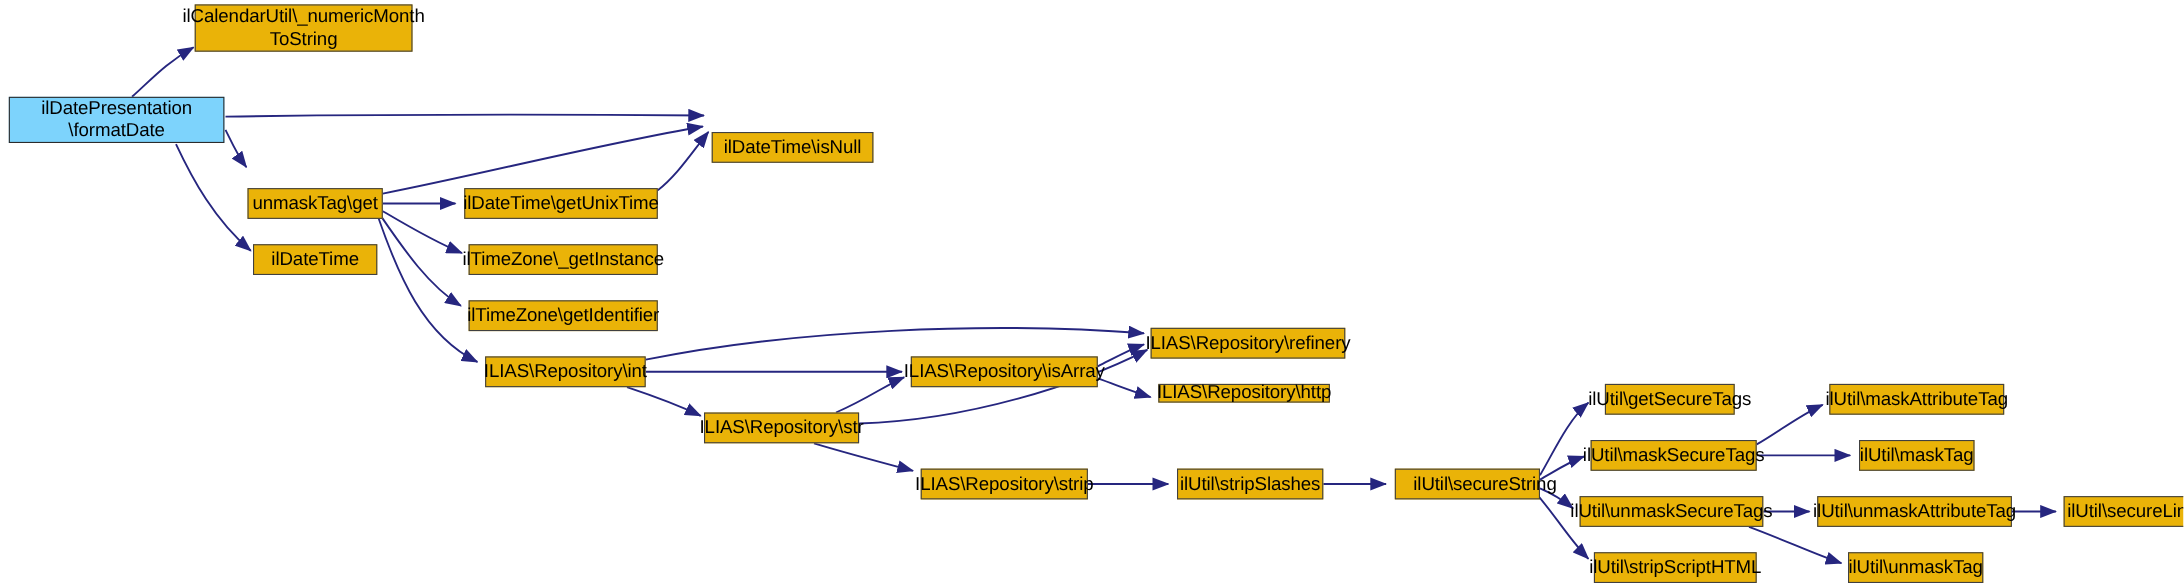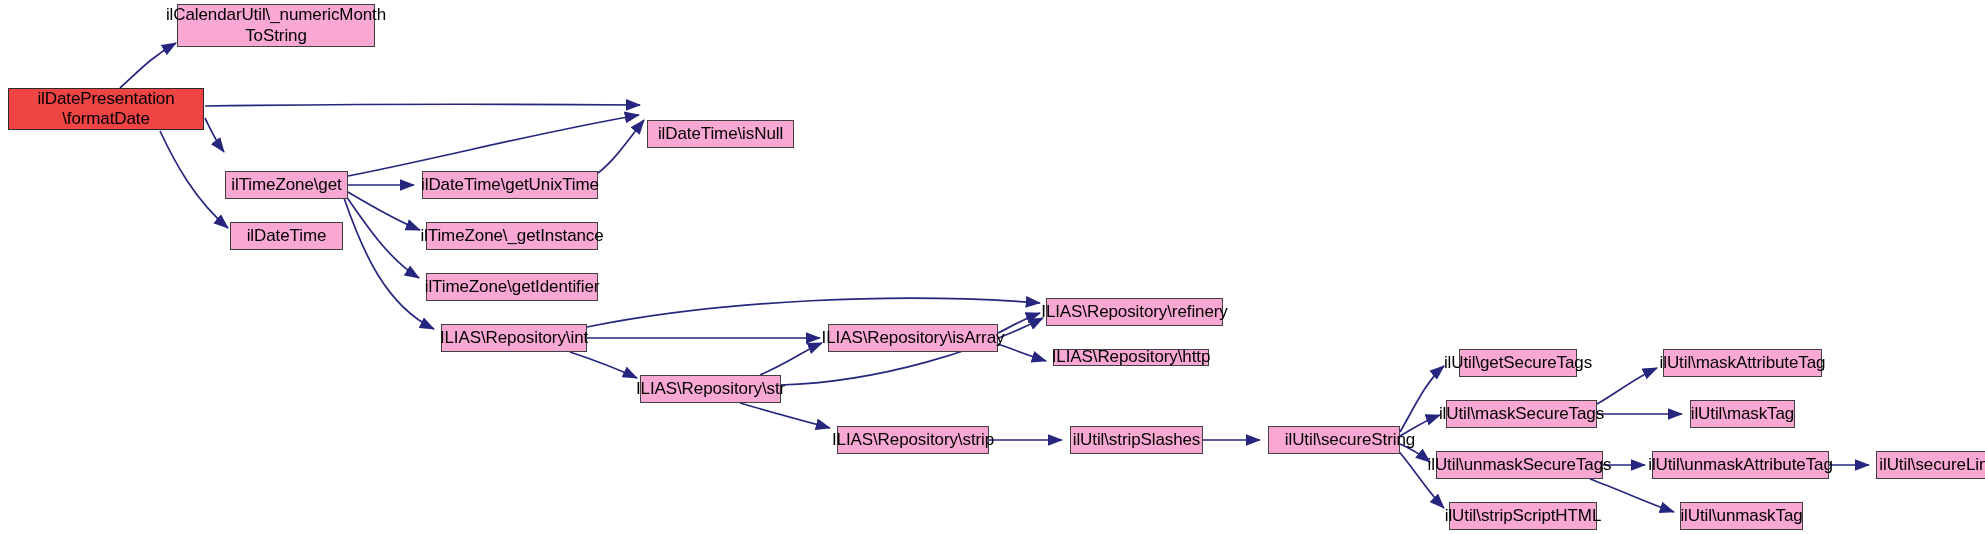--- a/index.html
+++ b/index.html
@@ -20,34 +20,34 @@
     left: 0;
     top: 0;
     width: 1985px;
     height: 534px;
     pointer-events: none;
   }
   .node {
     position: absolute;
     box-sizing: border-box;
     border: 1.6px solid #404040;
-    background: #f9a8d4;
+    background: #eab308;
     color: #000000;
     display: flex;
     align-items: center;
     justify-content: center;
     text-align: center;
     font-size: 17px;
     line-height: 1.18;
     white-space: pre-line;
     letter-spacing: -0.1px;
     z-index: 2;
   }
   .node.root {
-    background: #ef4444;
+    background: #7dd3fc;
     border-color: #2b2b2b;
   }
   .node span {
     display: block;
     padding: 0 4px;
   }
 </style>
 </head>
 <body>
 
@@ -89,21 +89,21 @@
         <path d="M 1590,479 C 1620,490 1650,504 1674,512" fill="none" stroke="#26267f" stroke-width="1.7" marker-end="url(#arrowhead)"></path>
         <path d="M 1829,465 L 1869,465" fill="none" stroke="#26267f" stroke-width="1.7" marker-end="url(#arrowhead)"></path>
       </g>
   </svg>
   <div id="node-group">
       <div class="node root" style="left: 8px; top: 88px; width: 196px; height: 42px;"><span>ilDatePresentation
 \formatDate</span></div>
       <div class="node" style="left: 177px; top: 4px; width: 198px; height: 43px;"><span>ilCalendarUtil\_numericMonth
 ToString</span></div>
       <div class="node" style="left: 647px; top: 120px; width: 147px; height: 28px;"><span>ilDateTime\isNull</span></div>
-      <div class="node" style="left: 225px; top: 171px; width: 123px; height: 28px;"><span>ilTimeZone\get</span></div>
+      <div class="node" style="left: 225px; top: 171px; width: 123px; height: 28px;"><span>unmaskTag\get</span></div>
       <div class="node" style="left: 230px; top: 222px; width: 113px; height: 28px;"><span>ilDateTime</span></div>
       <div class="node" style="left: 422px; top: 171px; width: 176px; height: 28px;"><span>ilDateTime\getUnixTime</span></div>
       <div class="node" style="left: 426px; top: 222px; width: 172px; height: 28px;"><span>ilTimeZone\_getInstance</span></div>
       <div class="node" style="left: 426px; top: 273px; width: 172px; height: 28px;"><span>ilTimeZone\getIdentifier</span></div>
       <div class="node" style="left: 441px; top: 324px; width: 146px; height: 28px; justify-content: center;"><span>ILIAS\Repository\int</span></div>
       <div class="node" style="left: 828px; top: 324px; width: 170px; height: 28px;"><span>ILIAS\Repository\isArray</span></div>
       <div class="node" style="left: 1046px; top: 298px; width: 177px; height: 28px;"><span>ILIAS\Repository\refinery</span></div>
       <div class="node" style="left: 1053px; top: 349px; width: 156px; height: 17px;"><span>ILIAS\Repository\http</span></div>
       <div class="node" style="left: 640px; top: 375px; width: 141px; height: 28px;"><span>ILIAS\Repository\str</span></div>
       <div class="node" style="left: 837px; top: 426px; width: 152px; height: 28px;"><span>ILIAS\Repository\strip</span></div>

